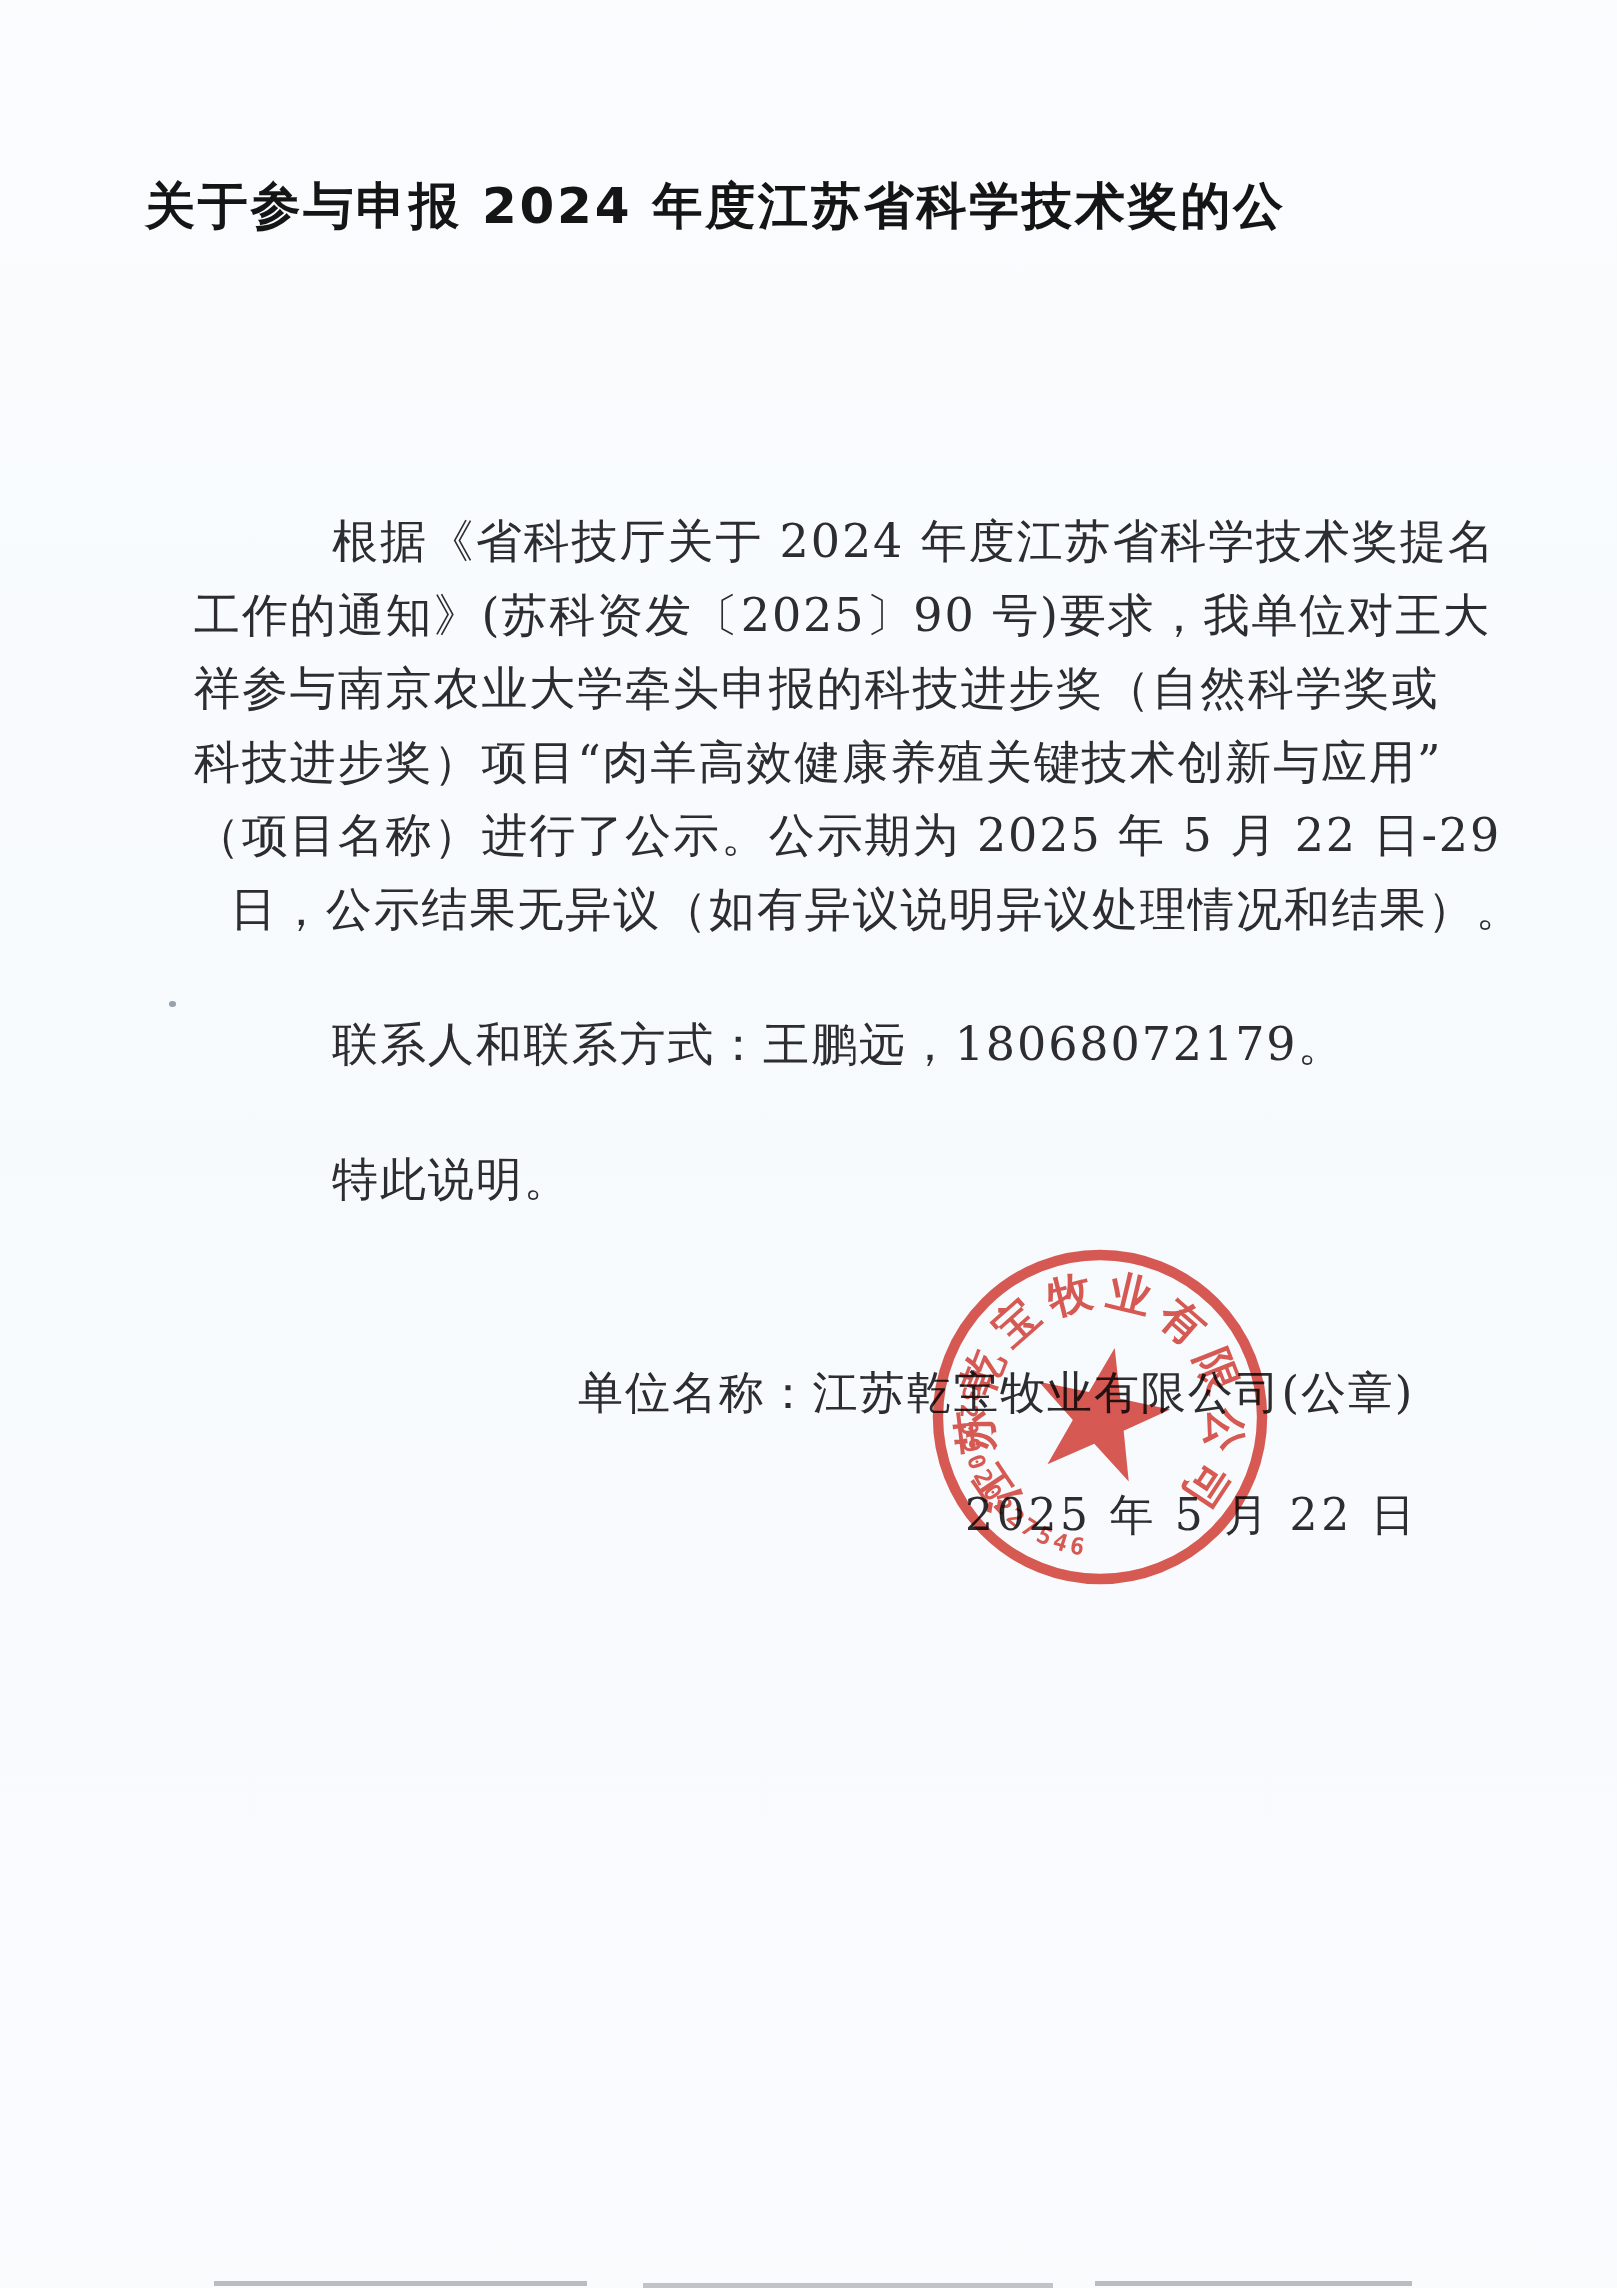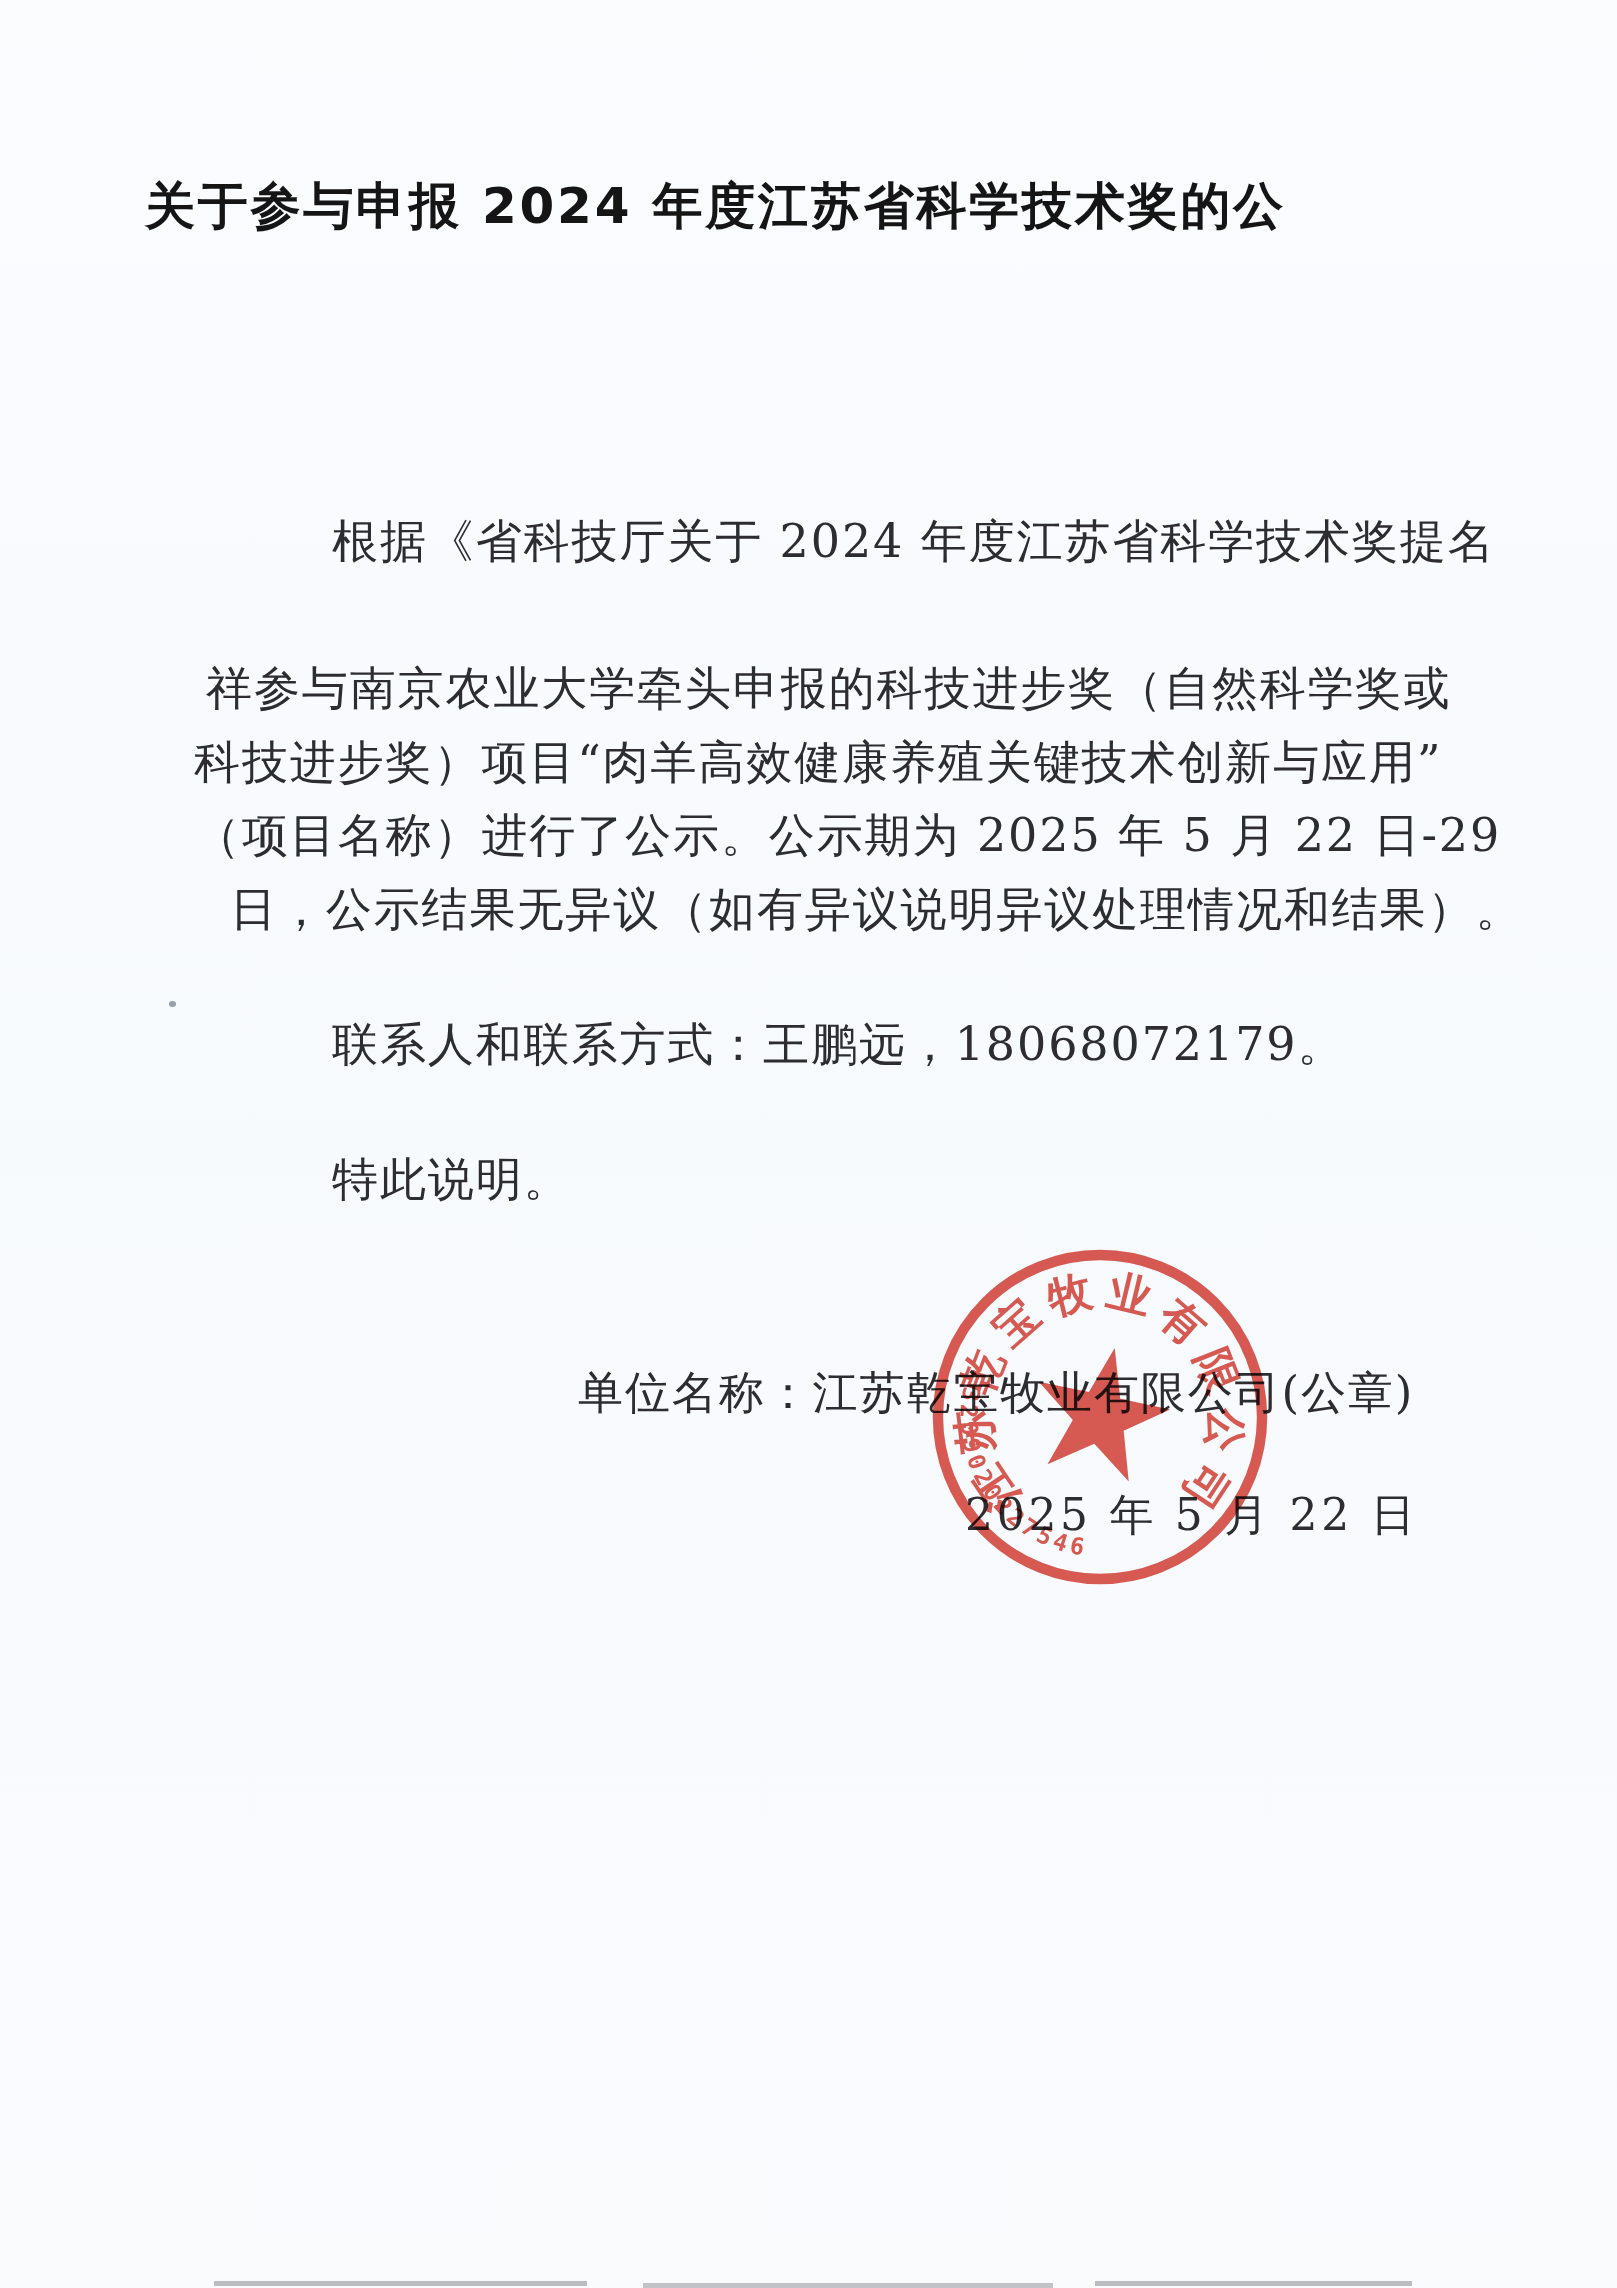--- a/index.html
+++ b/index.html
@@ -19,21 +19,21 @@
   .title-l2{top:254px;}
   .body-line{
     position:absolute;left:194px;width:1272px;
     font-size:46px;color:#2d2d30;letter-spacing:1.9px;
     font-family:"DejaVu Serif",serif;
     white-space:nowrap;
   }
   .indent{padding-left:138px;}
   .bl0{top:511px;}
   .bl1{top:585px;}
-  .bl2{top:658px;margin-left:12px;}
+  .bl2{top:658px;}
   .bl3{top:732px;}
   .bl4{top:805px;}
   .bl5{top:879px;margin-left:36px;}
   .contact{top:1014px;}
   .closing{top:1149px;}
   .signature{
     position:absolute;left:578px;top:1363px;
     font-size:45px;color:#2d2d30;letter-spacing:1.9px;
     font-family:"DejaVu Serif",serif;white-space:nowrap;
   }
@@ -66,20 +66,21 @@
   .dotA{left:169px;top:1001px;}
 </style>
 </head>
 <body>
 
 <div class="page">
 
   <div class="title title-l1">关于参与申报 2024 年度江苏省科学技术奖的公</div>
 
   <div class="body-line bl0 indent">根据《省科技厅关于 2024 年度江苏省科学技术奖提名</div>
+  <div class="body-line bl1">工作的通知》(苏科资发〔2025〕90 号)要求，我单位对王大</div>
   <div class="body-line bl2">祥参与南京农业大学牵头申报的科技进步奖（自然科学奖或</div>
   <div class="body-line bl3">科技进步奖）项目“肉羊高效健康养殖关键技术创新与应用”</div>
   <div class="body-line bl4">（项目名称）进行了公示。公示期为 2025 年 5 月 22 日-29</div>
   <div class="body-line bl5">日，公示结果无异议（如有异议说明异议处理情况和结果）。</div>
 
   <div class="body-line contact indent">联系人和联系方式：王鹏远，18068072179。</div>
   <div class="body-line closing indent">特此说明。</div>
 
   <div class="signature">单位名称：江苏乾宝牧业有限公司(公章)</div>
   <div class="dateline">2025 年 5 月 22 日</div>

